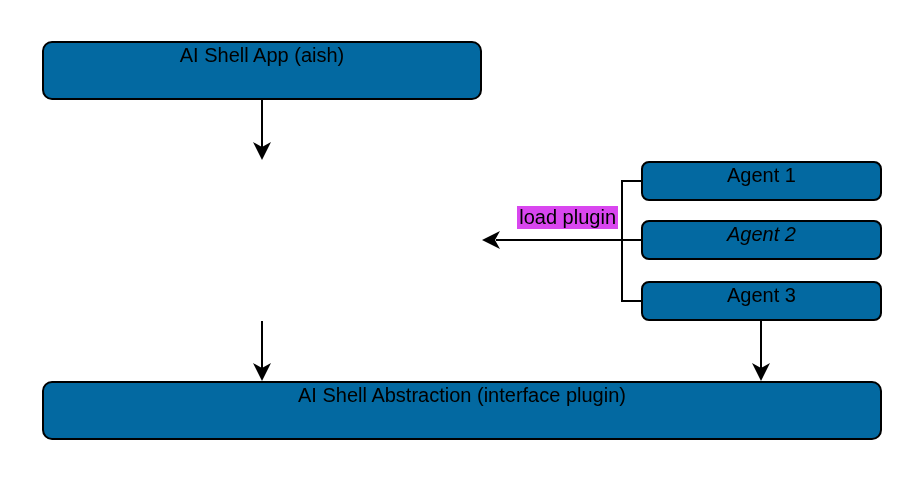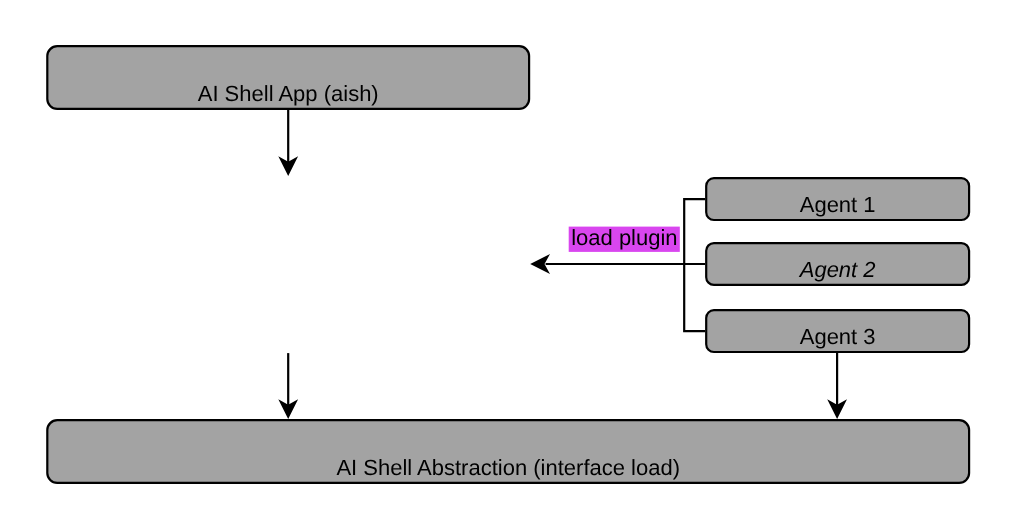--- a/index.html
+++ b/index.html
@@ -19,24 +19,24 @@
   .edges-svg {
     position: absolute;
     left: 0;
     top: 0;
     width: 922px;
     height: 482px;
   }
   .node {
     position: absolute;
     box-sizing: border-box;
-    background: #a3a3a3;
+    background: #0369a1;
     border: 2px solid #000000;
     display: flex;
-    align-items: flex-end;
+    align-items: flex-start;
     justify-content: center;
     font-size: 20px;
     line-height: 1.2;
     text-align: center;
     white-space: nowrap;
   }
   .node-app        { left: 42px;  top: 41px;  width: 440px; height: 59px;  border-radius: 10px; }
   .node-kernel     { left: 41px;  top: 160px; width: 441px; height: 161px; border-radius: 24px; }
   .node-agent1     { left: 641px; top: 161px; width: 241px; height: 40px;  border-radius: 8px; }
   .node-agent2     { left: 641px; top: 220px; width: 241px; height: 40px;  border-radius: 8px; font-style: italic; }
@@ -85,18 +85,18 @@
 
   <div class="node node-agent2">
     <span>Agent 2</span>
   </div>
 
   <div class="node node-agent3">
     <span>Agent 3</span>
   </div>
 
   <div class="node node-abstraction">
-    <span>AI Shell Abstraction (interface load)</span>
+    <span>AI Shell Abstraction (interface plugin)</span>
   </div>
 
   <div class="edge-label">load plugin</div>
 
 </div>
 
 </body></html>

